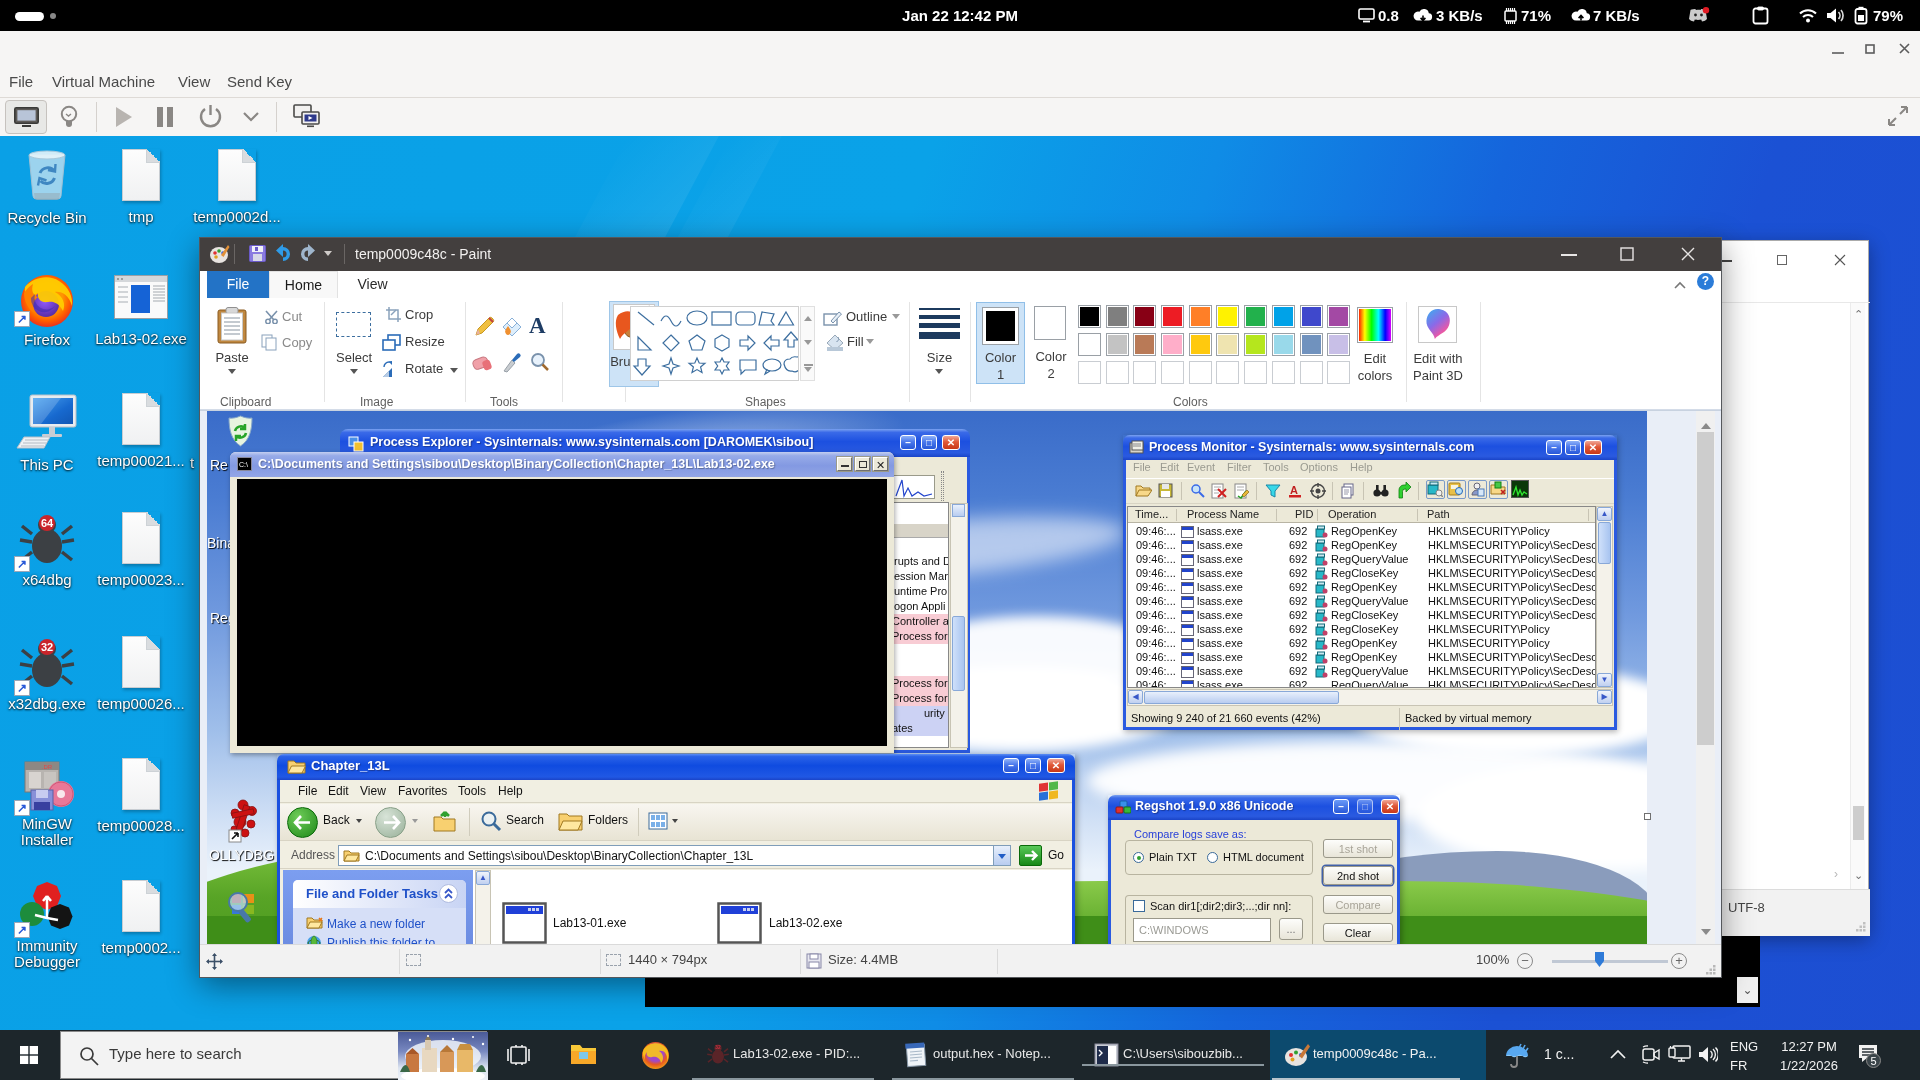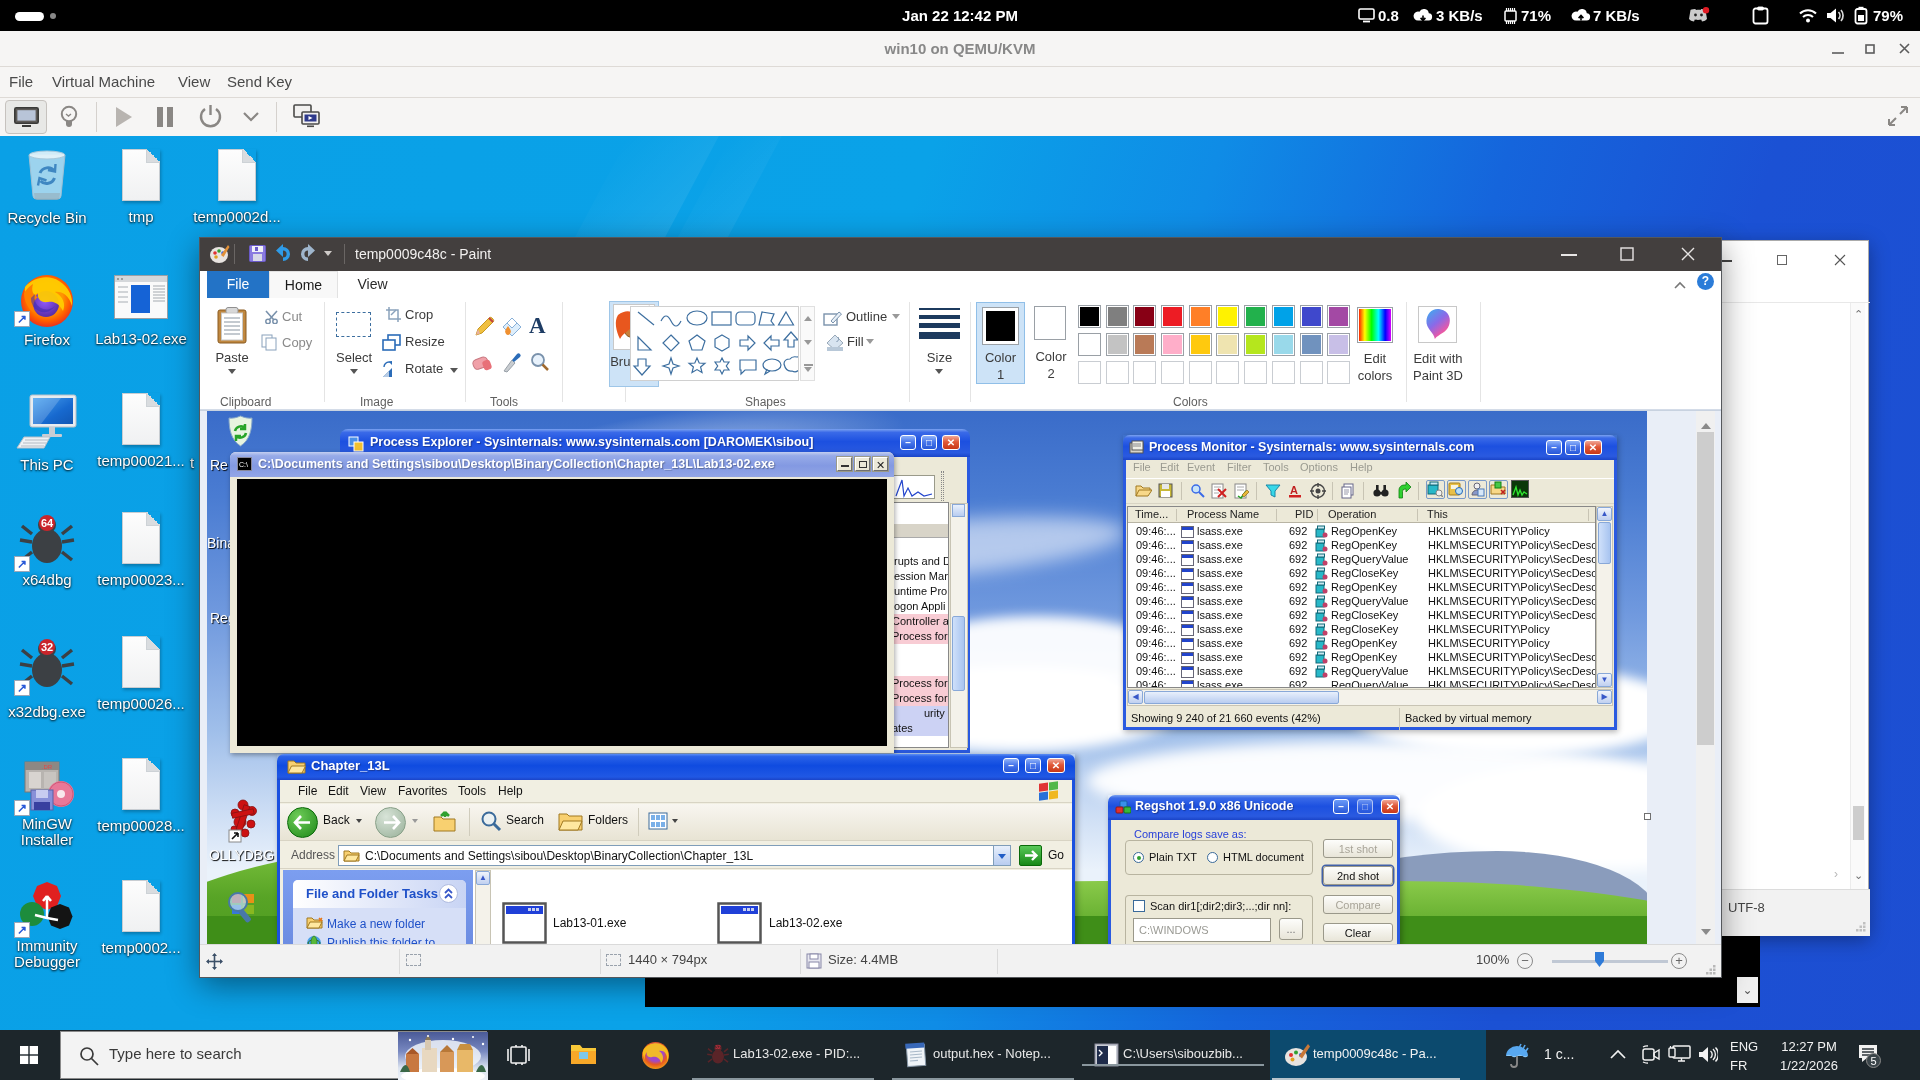--- a/index.html
+++ b/index.html
@@ -98,21 +98,20 @@
         <path d="M12.5 5 a5 5 0 0 1 0 7 M15 3 a8.4 8.4 0 0 1 0 11" stroke="#fff" stroke-width="1.7" fill="none" opacity=".85"></path>
       </svg>
   <svg class="abs" style="left:1854px;top:6px" width="14" height="19" viewBox="0 0 14 19">
         <rect x="1.5" y="3" width="11" height="14.5" rx="2" fill="none" stroke="#fff" stroke-width="1.8"></rect>
         <rect x="4.5" y="0.8" width="5" height="2" fill="#fff"></rect>
         <rect x="4" y="9" width="6" height="6" fill="#fff"></rect>
       </svg>
   <div class="tbr" style="left:1873px">79%</div>
 </div>
 <div id="vmwin">
-  <div id="vmtitle">win10 on QEMU/KVM</div>
   <svg class="abs" style="left:1828px;top:10px" width="90" height="16" viewBox="0 0 90 16">
         <line x1="4" y1="12" x2="16" y2="12" stroke="#5c5c5c" stroke-width="1.6"></line>
         <rect x="38" y="4" width="8" height="8" fill="none" stroke="#5c5c5c" stroke-width="1.6"></rect>
         <path d="M72 3 l9 9 M81 3 l-9 9" stroke="#5c5c5c" stroke-width="1.6"></path>
       </svg>
   <div id="vmmenu">
         <span style="left:9px">File</span>
         <span style="left:52px">Virtual Machine</span>
         <span style="left:178px">View</span>
         <span style="left:227px">Send Key</span>
@@ -282,21 +281,21 @@
  <svg width="58" height="60" viewBox="0 0 58 60" style="display:block;margin:0 auto">
   <g fill="#3c4044">
           <ellipse cx="29" cy="34" rx="15" ry="17"></ellipse>
           <circle cx="29" cy="13" r="9"></circle>
   <path d="M14 22 L4 14 M14 30 L2 28 M14 40 L4 48 M44 22 L54 14 M44 30 L56 28 M44 40 L54 48" stroke="#3c4044" stroke-width="3.5" fill="none"></path>
         </g>
   <circle cx="29" cy="11" r="8" fill="#c9252b"></circle>
         <text x="29" y="15" font-size="11" font-weight="bold" fill="#fff" text-anchor="middle">32</text>
  </svg>
  <div class="dart" style="left:14px;top:680px;position:fixed"></div>
- <div class="dlbl" style="margin-top:8px">x32dbg.exe</div>
+ <div class="dlbl" style="margin-top:0px">x32dbg.exe</div>
 </div>
 <div class="dicon" style="left:95px;top:636px">
       <div class="page"></div>
       <div class="dlbl">temp00026...</div>
     </div>
 <div class="dicon" style="left:1px;top:758px">
  <svg width="60" height="58" viewBox="0 0 60 58" style="display:block;margin:0 auto">
   <rect x="8" y="4" width="34" height="30" fill="#b8b4b0" stroke="#7c7874"></rect>
         <rect x="8" y="4" width="34" height="8" fill="#8c8884"></rect>
   <rect x="12" y="14" width="12" height="16" fill="#d8d4d0"></rect>
@@ -844,21 +843,21 @@
       <div class="abs" style="left:385px;top:1px;width:18px;height:18px;background:#0a3808;border:1px solid #555;"><svg width="16" height="16" viewBox="0 0 16 16">
                     <path d="M1 14 L4 6 L6 14 L8 9 L10 14 L12 11 L15 13" stroke="#30e830" stroke-width="1.3" fill="none"></path>
                   </svg></div>
     </div>
     <div class="abs" style="left:1px;top:46px;width:469px;height:182px;background:#fff;border:1px solid #888;overflow:hidden;">
       <div class="abs" style="left:0;top:0;width:468px;height:16px;background:#ece9d8;border-bottom:1px solid #b8b4a4;font-size:11px;color:#222;">
         <span style="position:absolute;left:7px;top:1px">Time...</span>
                   <span style="position:absolute;left:59px;top:1px">Process Name</span>
                   <span style="position:absolute;left:167px;top:1px">PID</span>
                   <span style="position:absolute;left:200px;top:1px">Operation</span>
-                  <span style="position:absolute;left:299px;top:1px">This</span>
+                  <span style="position:absolute;left:299px;top:1px">Path</span>
         <i class="pmsep" style="left:48px"></i>
                   <i class="pmsep" style="left:148px"></i>
                   <i class="pmsep" style="left:189px"></i>
                   <i class="pmsep" style="left:289px"></i>
                   <i class="pmsep" style="left:460px"></i>
       </div>
 <div class="abs pmrow" style="top:18px;">
 <span style="position:absolute;left:7px">09:46:...</span>
 <svg style="position:absolute;left:52px;top:1px" width="13" height="12" viewBox="0 0 13 12">
                     <rect x="0.5" y="0.5" width="12" height="11" fill="#fff" stroke="#667"></rect>

